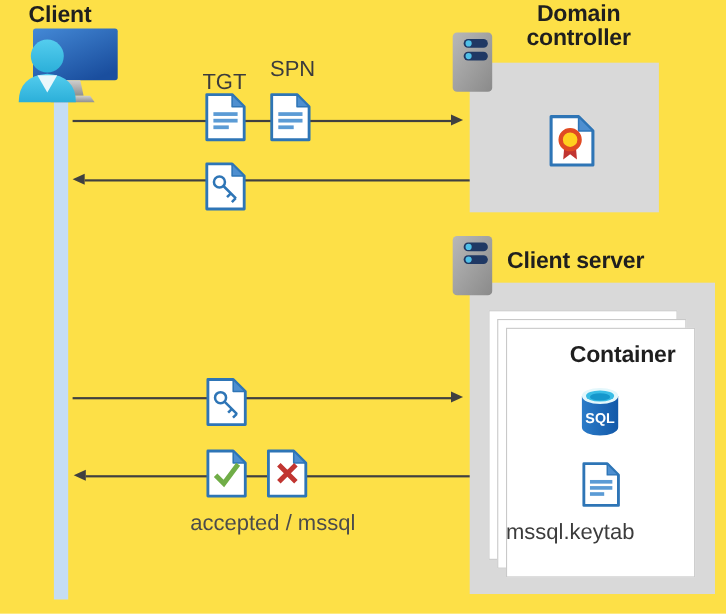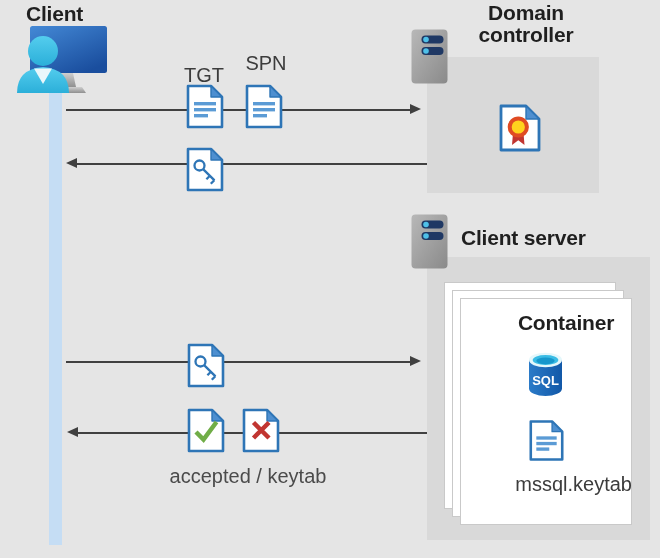--- a/index.html
+++ b/index.html
@@ -1,17 +1,17 @@
 <!DOCTYPE html>
 <html><head>
 <meta charset="utf-8">
 <style>
   * { margin:0; padding:0; box-sizing:border-box; }
   body { background:#fff; font-family:"Liberation Sans", sans-serif; }
-  .canvas { position:relative; width:660px; height:558px; background:#e5e5e5; overflow:hidden; }
+  .canvas { position:relative; width:660px; height:558px; background:#fde047; overflow:hidden; }
   .abs { position:absolute; }
   .txt { position:absolute; white-space:nowrap; }
   .bold-title { font-size:21px; font-weight:700; color:#1f1f1f; letter-spacing:-0.2px; }
   .lbl { font-size:20px; color:#3c3c3c; }
 
   .client-title { left:26px; top:2px; }
   .client-icon  { left:12px; top:21px; }
   .lifeline { left:49px; top:83px; width:13px; height:462px; background:#C5DDF4; }
 
   .hline { position:absolute; height:2px; background:#404040; }
@@ -48,21 +48,21 @@
   .cert-icon { left:498px; top:103px; }
 
   .card { position:absolute; width:172px; height:227px; background:#ffffff; border:1px solid #C9C9C9; }
   .card-back  { left:444px; top:282px; }
   .card-mid   { left:452px; top:290px; }
   .card-front { left:460px; top:298px; }
 
   .container-label { left:480px; top:311px; width:172px; text-align:center; }
   .sql-icon  { left:527px; top:351px; }
   .doc-mssql { left:528px; top:417px; }
-  .keytab-label { left:460px; top:473px; width:172px; text-align:right; font-size:20px; color:#3c3c3c; }
+  .keytab-label { left:460px; top:473px; width:172px; text-align:left; font-size:20px; color:#3c3c3c; }
 
   .accepted-label { left:140px; top:465px; width:216px; text-align:center; font-size:20px; color:#4b4b4b; }
 </style>
 </head>
 <body>
 
 <div class="canvas">
 
   <div class="abs lifeline"></div>
 
@@ -215,15 +215,15 @@
   <svg class="abs doc-check" width="40" height="47" viewBox="0 0 40 47">
     <path d="M3 3 H26 L37 14 V44 H3 Z" fill="#fff" stroke="#2E75B6" stroke-width="2.6" stroke-linejoin="round"></path>
     <path d="M26 3 V14 H37 Z" fill="#4E8FD0" stroke="#2E75B6" stroke-width="1.4" stroke-linejoin="round"></path>
     <path d="M10 25 L17.5 32.5 L30.5 15" stroke="#70AD47" stroke-width="4.5" fill="none"></path>
   </svg>
   <svg class="abs doc-x" width="40" height="47" viewBox="0 0 40 47">
     <path d="M3 3 H26 L37 14 V44 H3 Z" fill="#fff" stroke="#2E75B6" stroke-width="2.6" stroke-linejoin="round"></path>
     <path d="M26 3 V14 H37 Z" fill="#4E8FD0" stroke="#2E75B6" stroke-width="1.4" stroke-linejoin="round"></path>
     <path d="M12.5 15.5 L28 31 M28 15.5 L12.5 31" stroke="#C13531" stroke-width="4.5" fill="none"></path>
   </svg>
-  <div class="txt accepted-label">accepted / keytab</div>
+  <div class="txt accepted-label">accepted / mssql</div>
 
 </div>
 
 </body></html>

